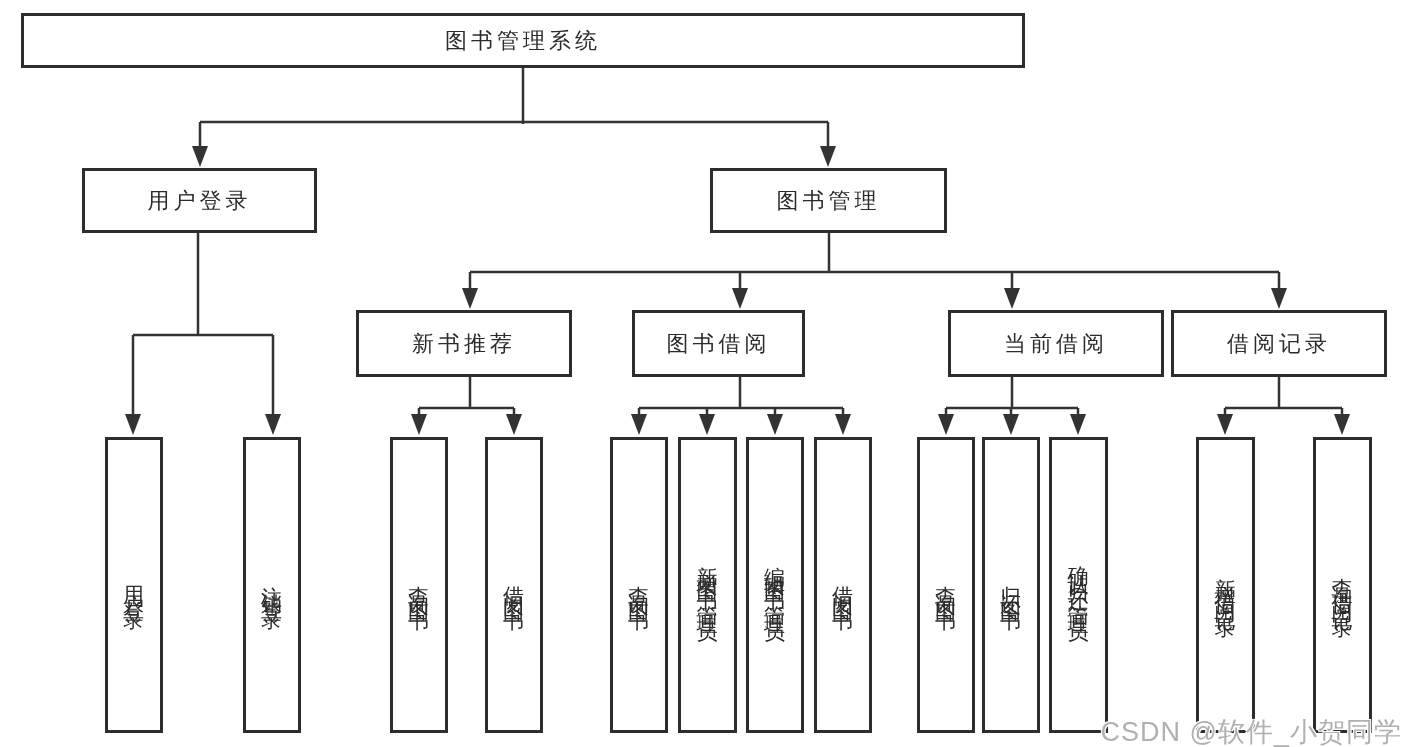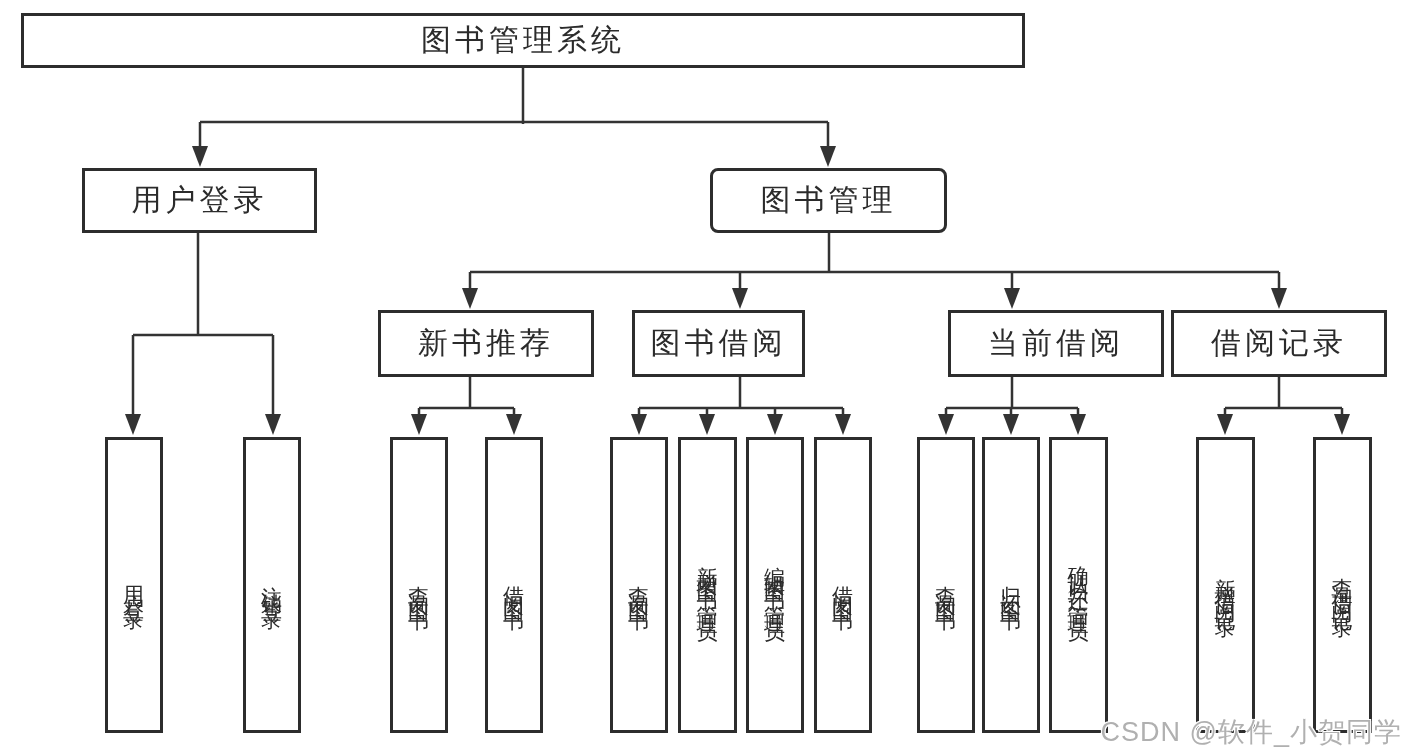--- a/index.html
+++ b/index.html
@@ -22,36 +22,36 @@
     border: 3px solid #2d2d2d;
     background: #ffffff;
     color: #2b2b2b;
     display: flex;
     align-items: center;
     justify-content: center;
     z-index: 2;
   }
   .box .lbl { white-space: nowrap; }
   .h .lbl {
-    font-size: 30px;
+    font-size: 22px;
     letter-spacing: 4px;
   }
   .v .lbl {
     writing-mode: vertical-lr;
     text-orientation: mixed;
     font-size: 21px;
     letter-spacing: 8px;
     white-space: normal;
     line-height: 1;
   }
   
   #n-root           { left: 21px;   top: 13px;  width: 1004px; height: 55px; }
   #n-user-login     { left: 82px;   top: 168px; width: 235px;  height: 65px; }
-  #n-book-mgmt      { left: 710px;  top: 168px; width: 237px;  height: 65px; border-radius: 8px; }
-  #n-new-book       { left: 378px;  top: 310px; width: 216px;  height: 67px; }
+  #n-book-mgmt      { left: 710px;  top: 168px; width: 237px;  height: 65px; }
+  #n-new-book       { left: 356px;  top: 310px; width: 216px;  height: 67px; }
   #n-book-borrow    { left: 632px;  top: 310px; width: 173px;  height: 67px; }
   #n-current-borrow { left: 904px;  top: 310px; width: 216px;  height: 67px; margin-left: 44px; }
   #n-borrow-record  { left: 1171px; top: 310px; width: 216px;  height: 67px; }
   
   .v { top: 437px; height: 296px; }
   #l-user-login      { left: 105px;  width: 58px; }
   #l-logout          { left: 243px;  width: 58px; }
   #l-query-books-1   { left: 390px;  width: 58px; }
   #l-borrow-books-1  { left: 485px;  width: 58px; }
   #l-query-books-2   { left: 610px;  width: 58px; }

